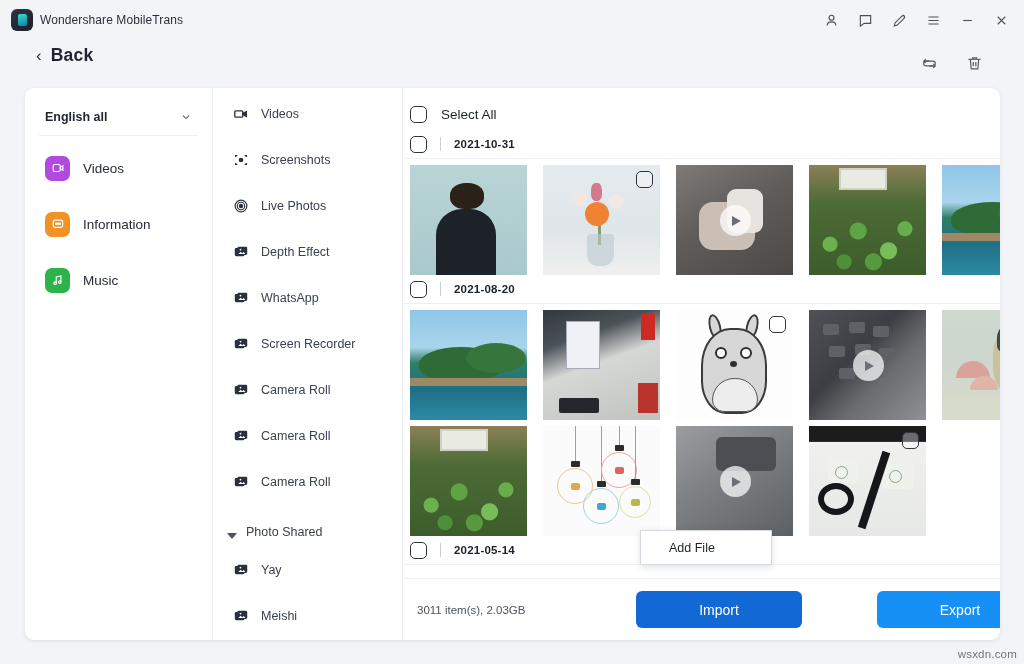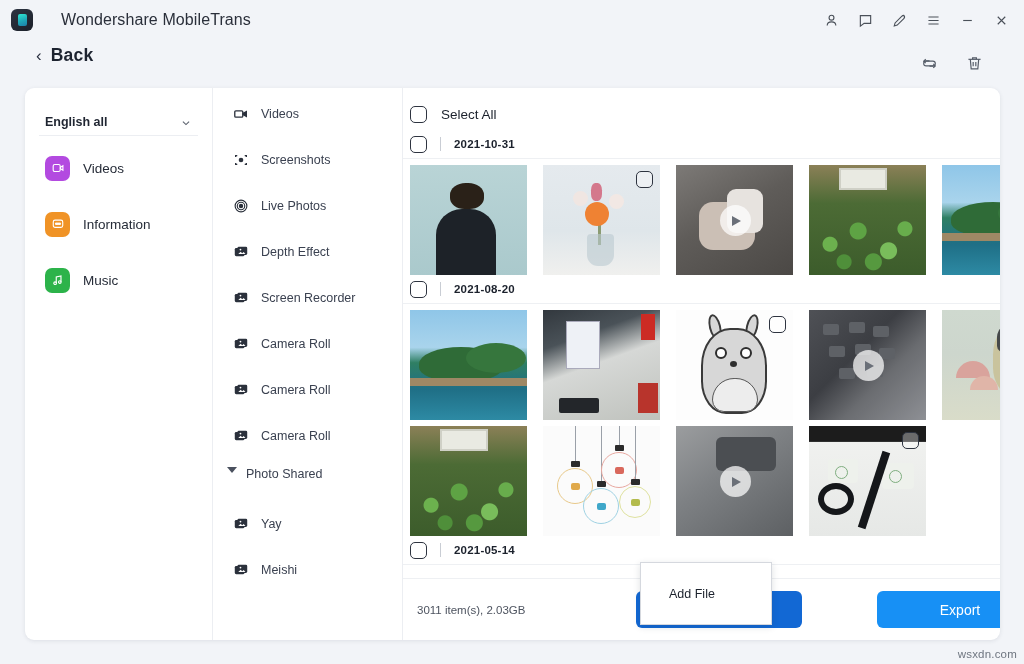--- a/index.html
+++ b/index.html
@@ -26,22 +26,22 @@
     border-radius: 6px;
     background: linear-gradient(145deg,#2d3442 0%,#1b2029 100%);
     display: flex; align-items: center; justify-content: center;
     flex: none;
   }
   .app-logo i {
     display: block; width: 9px; height: 12px; border-radius: 2px;
     background: linear-gradient(160deg,#2ee6d0 0%,#1ea8b8 55%,#1d7fa8 100%);
   }
   .app-title {
-    margin-left: 28px;
-    font-size: 16px; color: #2a2f3a; letter-spacing: .1px;
+    margin-left: 7px;
+    font-size: 12px; color: #2a2f3a; letter-spacing: .1px;
   }
   .win-ctrls {
     position: absolute; right: 6px; top: 0;
     height: 40px; display: flex; align-items: center;
   }
   .win-btn {
     width: 34px; height: 32px;
     display: flex; align-items: center; justify-content: center;
     color: #4a5059;
   }
@@ -78,21 +78,21 @@
 
   
   .col-cat {
     width: 188px; flex: none;
     border-right: 1px solid #eceef2;
     position: relative;
   }
   .lang-select {
     margin: 16px 14px 0 14px;
     height: 32px;
-    display: flex; align-items: flex-end; justify-content: space-between;
+    display: flex; align-items: center; justify-content: space-between;
     border-bottom: 1px solid #eceef2;
     padding: 0 6px 6px 6px;
   }
   .lang-label { font-size: 12.5px; color: #1f2531; font-weight: 600;}
   .chev-dn { color:#5a616d; display:flex; }
 
   .cat-list { margin-top: 12px; }
   .cat-item {
     height: 40px; margin: 0 9px; border-radius: 7px;
     display: flex; align-items: center; gap: 13px;
@@ -116,21 +116,21 @@
     overflow: hidden;
   }
   .alb-item {
     height: 30px; display: flex; align-items: center; gap: 12px;
     padding-left: 19px;
     margin-bottom: 16px;
   }
   .alb-ico { width: 17px; height: 17px; flex: none; color: #2b313c; display:flex; align-items:center; justify-content:center;}
   .alb-name { font-size: 12.5px; color: #3a4150; }
   .alb-group {
-    height: 26px; display: flex; align-items: flex-start; gap: 9px;
+    height: 26px; display: flex; align-items: flex-end; gap: 9px;
     padding-left: 14px; margin-bottom: 16px;
   }
   .tri { width: 0; height: 0; border-left: 5px solid transparent; border-right: 5px solid transparent; border-top: 6px solid #4a515e; }
   .alb-group-name { font-size: 12.5px; color: #3a4150; }
 
   
   .col-gal { flex: 1; position: relative; display: flex; flex-direction: column; }
   .gal-scroll { flex: 1; overflow: hidden; position: relative; padding: 0 0 0 0; }
 
   .cbx {
@@ -186,25 +186,25 @@
   .btn {
     height: 37px; border-radius: 6px;
     display: flex; align-items: center; justify-content: center;
     font-size: 14px; color: #fff;
   }
   .btn-import { position: absolute; left: 233px; width: 166px; background: #1268d4; }
   .btn-export { position: absolute; right: 16px; width: 166px; background: #1790f5; }
 
   
   .ctx-menu {
-    position: absolute; left: 640px; top: 562px;
+    position: absolute; left: 640px; top: 530px;
     width: 132px;
     background: #fff; border: 1px solid #d5d8de;
     box-shadow: 0 2px 7px rgba(30,40,60,.14);
-    z-index: 40; padding: 20px 0;
+    z-index: 40; padding: 6px 0;
   }
   .ctx-item {
     height: 21px; display: flex; align-items: center;
     padding-left: 28px; font-size: 12.5px; color: #1b212c;
   }
 
   
   .watermark {
     position: absolute; right: 7px; bottom: 4px;
     font-size: 11.5px; color: #6f7681; letter-spacing:.2px;
@@ -430,20 +430,31 @@
         </div>
         <div class="alb-item">
           <span class="alb-ico">
             <svg width="16" height="16" viewBox="0 0 18 18" fill="none">
               <rect x="2" y="4.4" width="11" height="9.4" rx="1.6" fill="currentColor"></rect>
               <rect x="5" y="3" width="11" height="9.4" rx="1.6" fill="currentColor"></rect>
               <circle cx="8.4" cy="6.3" r="1" fill="#fff"></circle>
               <path d="M6 11.2l2.6-2.4 1.8 1.7 1.6-1.4 2 2.1z" fill="#fff"></path>
             </svg>
           </span>
+          <span class="alb-name">WhatsApp</span>
+        </div>
+        <div class="alb-item">
+          <span class="alb-ico">
+            <svg width="16" height="16" viewBox="0 0 18 18" fill="none">
+              <rect x="2" y="4.4" width="11" height="9.4" rx="1.6" fill="currentColor"></rect>
+              <rect x="5" y="3" width="11" height="9.4" rx="1.6" fill="currentColor"></rect>
+              <circle cx="8.4" cy="6.3" r="1" fill="#fff"></circle>
+              <path d="M6 11.2l2.6-2.4 1.8 1.7 1.6-1.4 2 2.1z" fill="#fff"></path>
+            </svg>
+          </span>
           <span class="alb-name">Screen Recorder</span>
         </div>
         <div class="alb-item">
           <span class="alb-ico">
             <svg width="16" height="16" viewBox="0 0 18 18" fill="none">
               <rect x="2" y="4.4" width="11" height="9.4" rx="1.6" fill="currentColor"></rect>
               <rect x="5" y="3" width="11" height="9.4" rx="1.6" fill="currentColor"></rect>
               <circle cx="8.4" cy="6.3" r="1" fill="#fff"></circle>
               <path d="M6 11.2l2.6-2.4 1.8 1.7 1.6-1.4 2 2.1z" fill="#fff"></path>
             </svg>

